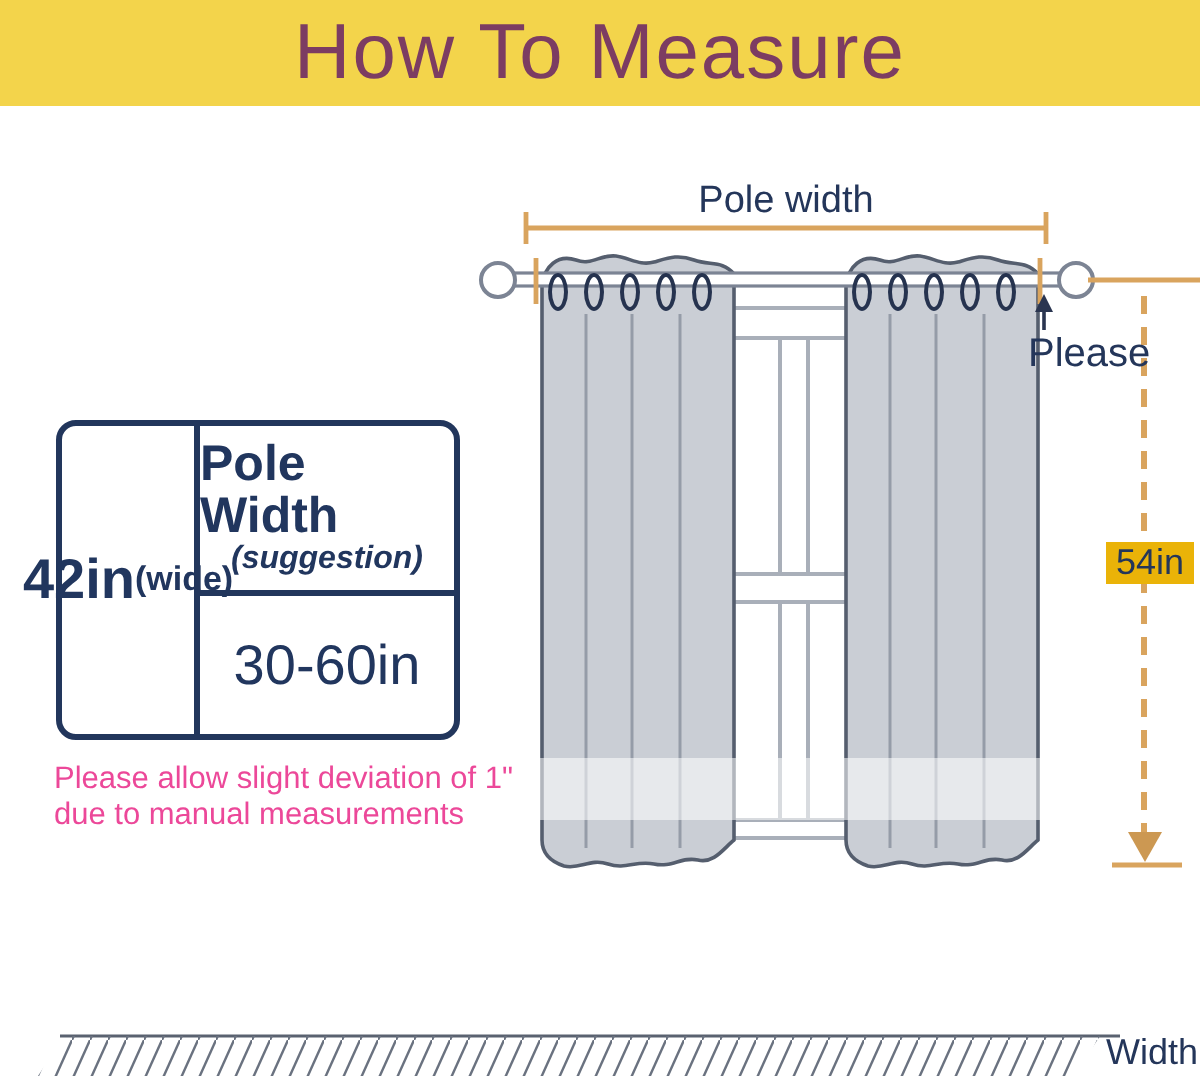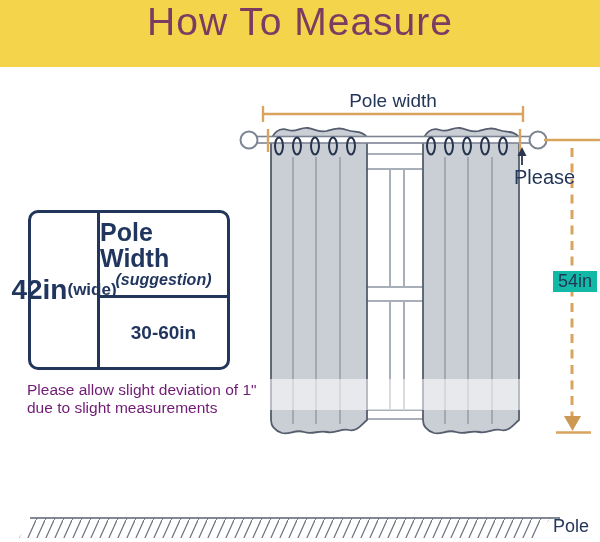--- a/index.html
+++ b/index.html
@@ -1,53 +1,53 @@
 <!DOCTYPE html>
 <html><head>
 <meta charset="utf-8">
 <style>
   html,body{margin:0;padding:0;}
   body{font-family:"Liberation Sans", sans-serif; background:#ffffff;}
   .page{position:relative;width:600px;height:542px;background:#ffffff;overflow:hidden;}
 
   
-  .banner{position:absolute;left:0;top:0;width:600px;height:67px;background:#F3D44B;
-          display:flex;align-items:flex-start;justify-content:center;}
+  .banner{position:absolute;left:0;top:0;width:600px;height:53px;background:#F3D44B;
+          display:flex;align-items:center;justify-content:center;}
   .banner h1{margin:0;font-size:39px;font-weight:400;letter-spacing:1px;color:#7C3C62;}
 
   
   .diagram-svg{position:absolute;left:0;top:0;width:600px;height:542px;}
 
   
   .lbl{position:absolute;color:#24365A;}
   .pole-width-lbl{left:263px;top:90px;width:260px;text-align:center;font-size:19px;}
   .bracket-lbl{left:514px;top:166px;font-size:20px;}
-  .len54-lbl{left:553px;top:271px;width:44px;text-align:center;font-size:18px;background:#14b8a6;}
+  .len54-lbl{left:553px;top:271px;width:44px;text-align:center;font-size:18px;background:#eab308;}
   .winlen-lbl{left:250px;top:382px;width:292px;text-align:center;white-space:nowrap;
               font-size:20.5px;letter-spacing:-0.3px;color:#DC9B55;}
   .floor-lbl{left:553px;top:516px;font-size:18px;}
 
   
   .size-table{position:absolute;left:28px;top:210px;width:202px;height:160px;
               border:3px solid #22365C;border-radius:10px;box-sizing:border-box;
               display:flex;color:#21365E;background:#ffffff;}
   .st-left{width:66px;display:flex;align-items:center;justify-content:center;}
   .st-left .big{font-size:28px;font-weight:700;line-height:1.05;}
   .st-left .small{font-size:17px;font-weight:700;}
   .st-right{flex:1;border-left:3px solid #22365C;display:flex;flex-direction:column;}
   .st-rtop{height:82px;border-bottom:3px solid #22365C;display:flex;flex-direction:column;
            align-items:center;justify-content:center;}
   .st-rtop .big{font-size:25px;font-weight:700;line-height:1.05;}
   .st-rtop .small{font-size:16px;font-weight:700;font-style:italic;}
   .st-rbottom{flex:1;display:flex;align-items:center;justify-content:center;
-              font-size:19px;font-weight:700;}
+              font-size:28px;font-weight:400;}
 
   
   .note{position:absolute;left:27px;top:381px;width:240px;font-size:15.5px;
-        line-height:1.14;color:#701a75;}
+        line-height:1.14;color:#ec4899;}
 </style>
 </head>
 <body>
 
 <div class="page">
 
   <div class="banner">
     <h1>How To Measure</h1>
   </div>
 
@@ -137,34 +137,34 @@
     <g>
       <line x1="30" y1="518" x2="560" y2="518" stroke="#5A6270" stroke-width="1.6"></line>
       <rect x="10" y="518" width="545" height="20" fill="url(#hatch)" clip-path="url(#floorClip)"></rect>
     </g>
   </svg>
 
   <div class="lbl pole-width-lbl">Pole width</div>
   <div class="lbl bracket-lbl">Please</div>
   <div class="lbl len54-lbl">54in</div>
   <div class="winlen-lbl">Appropriate window length ≤ 52in</div>
-  <div class="lbl floor-lbl">Pole</div>
+  <div class="lbl floor-lbl">Width</div>
 
   <div class="size-table">
     <div class="st-left">
       <div class="big">42in</div>
       <div class="small">(wide)</div>
     </div>
     <div class="st-right">
       <div class="st-rtop">
         <div class="big">Pole Width</div>
         <div class="small">(suggestion)</div>
       </div>
       <div class="st-rbottom">30-60in</div>
     </div>
   </div>
 
   <div class="note">
     <div>Please allow slight deviation of 1"</div>
-    <div>due to slight measurements</div>
+    <div>due to manual measurements</div>
   </div>
 
 </div>
 
 </body></html>

